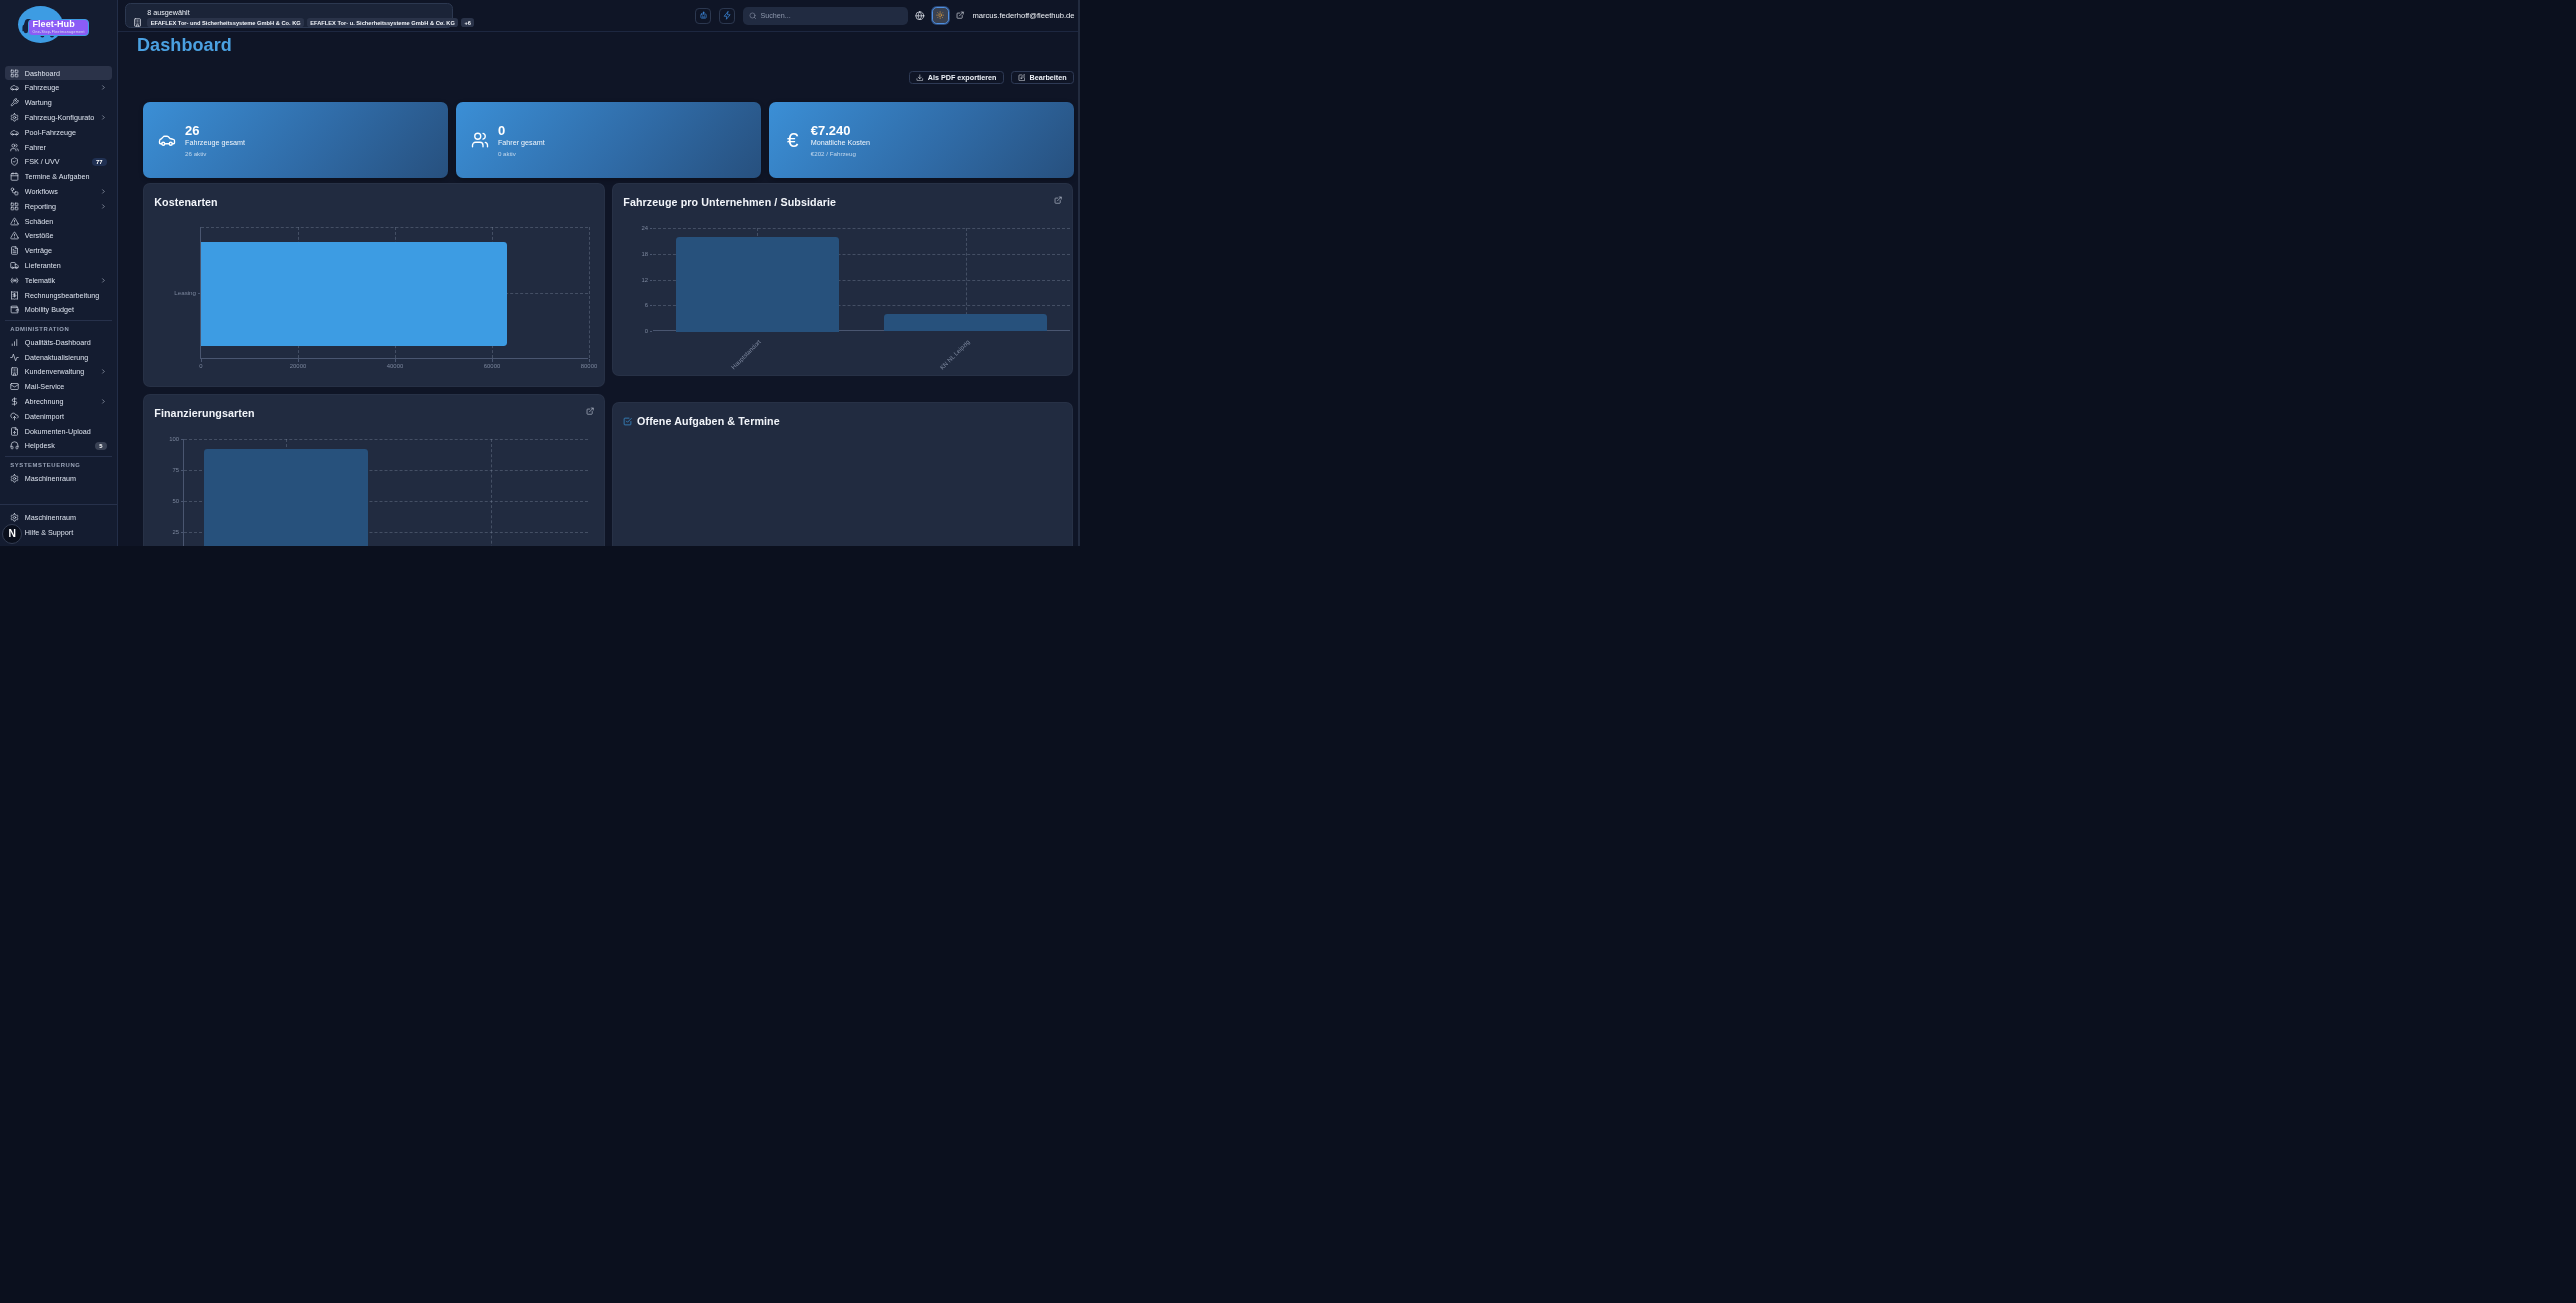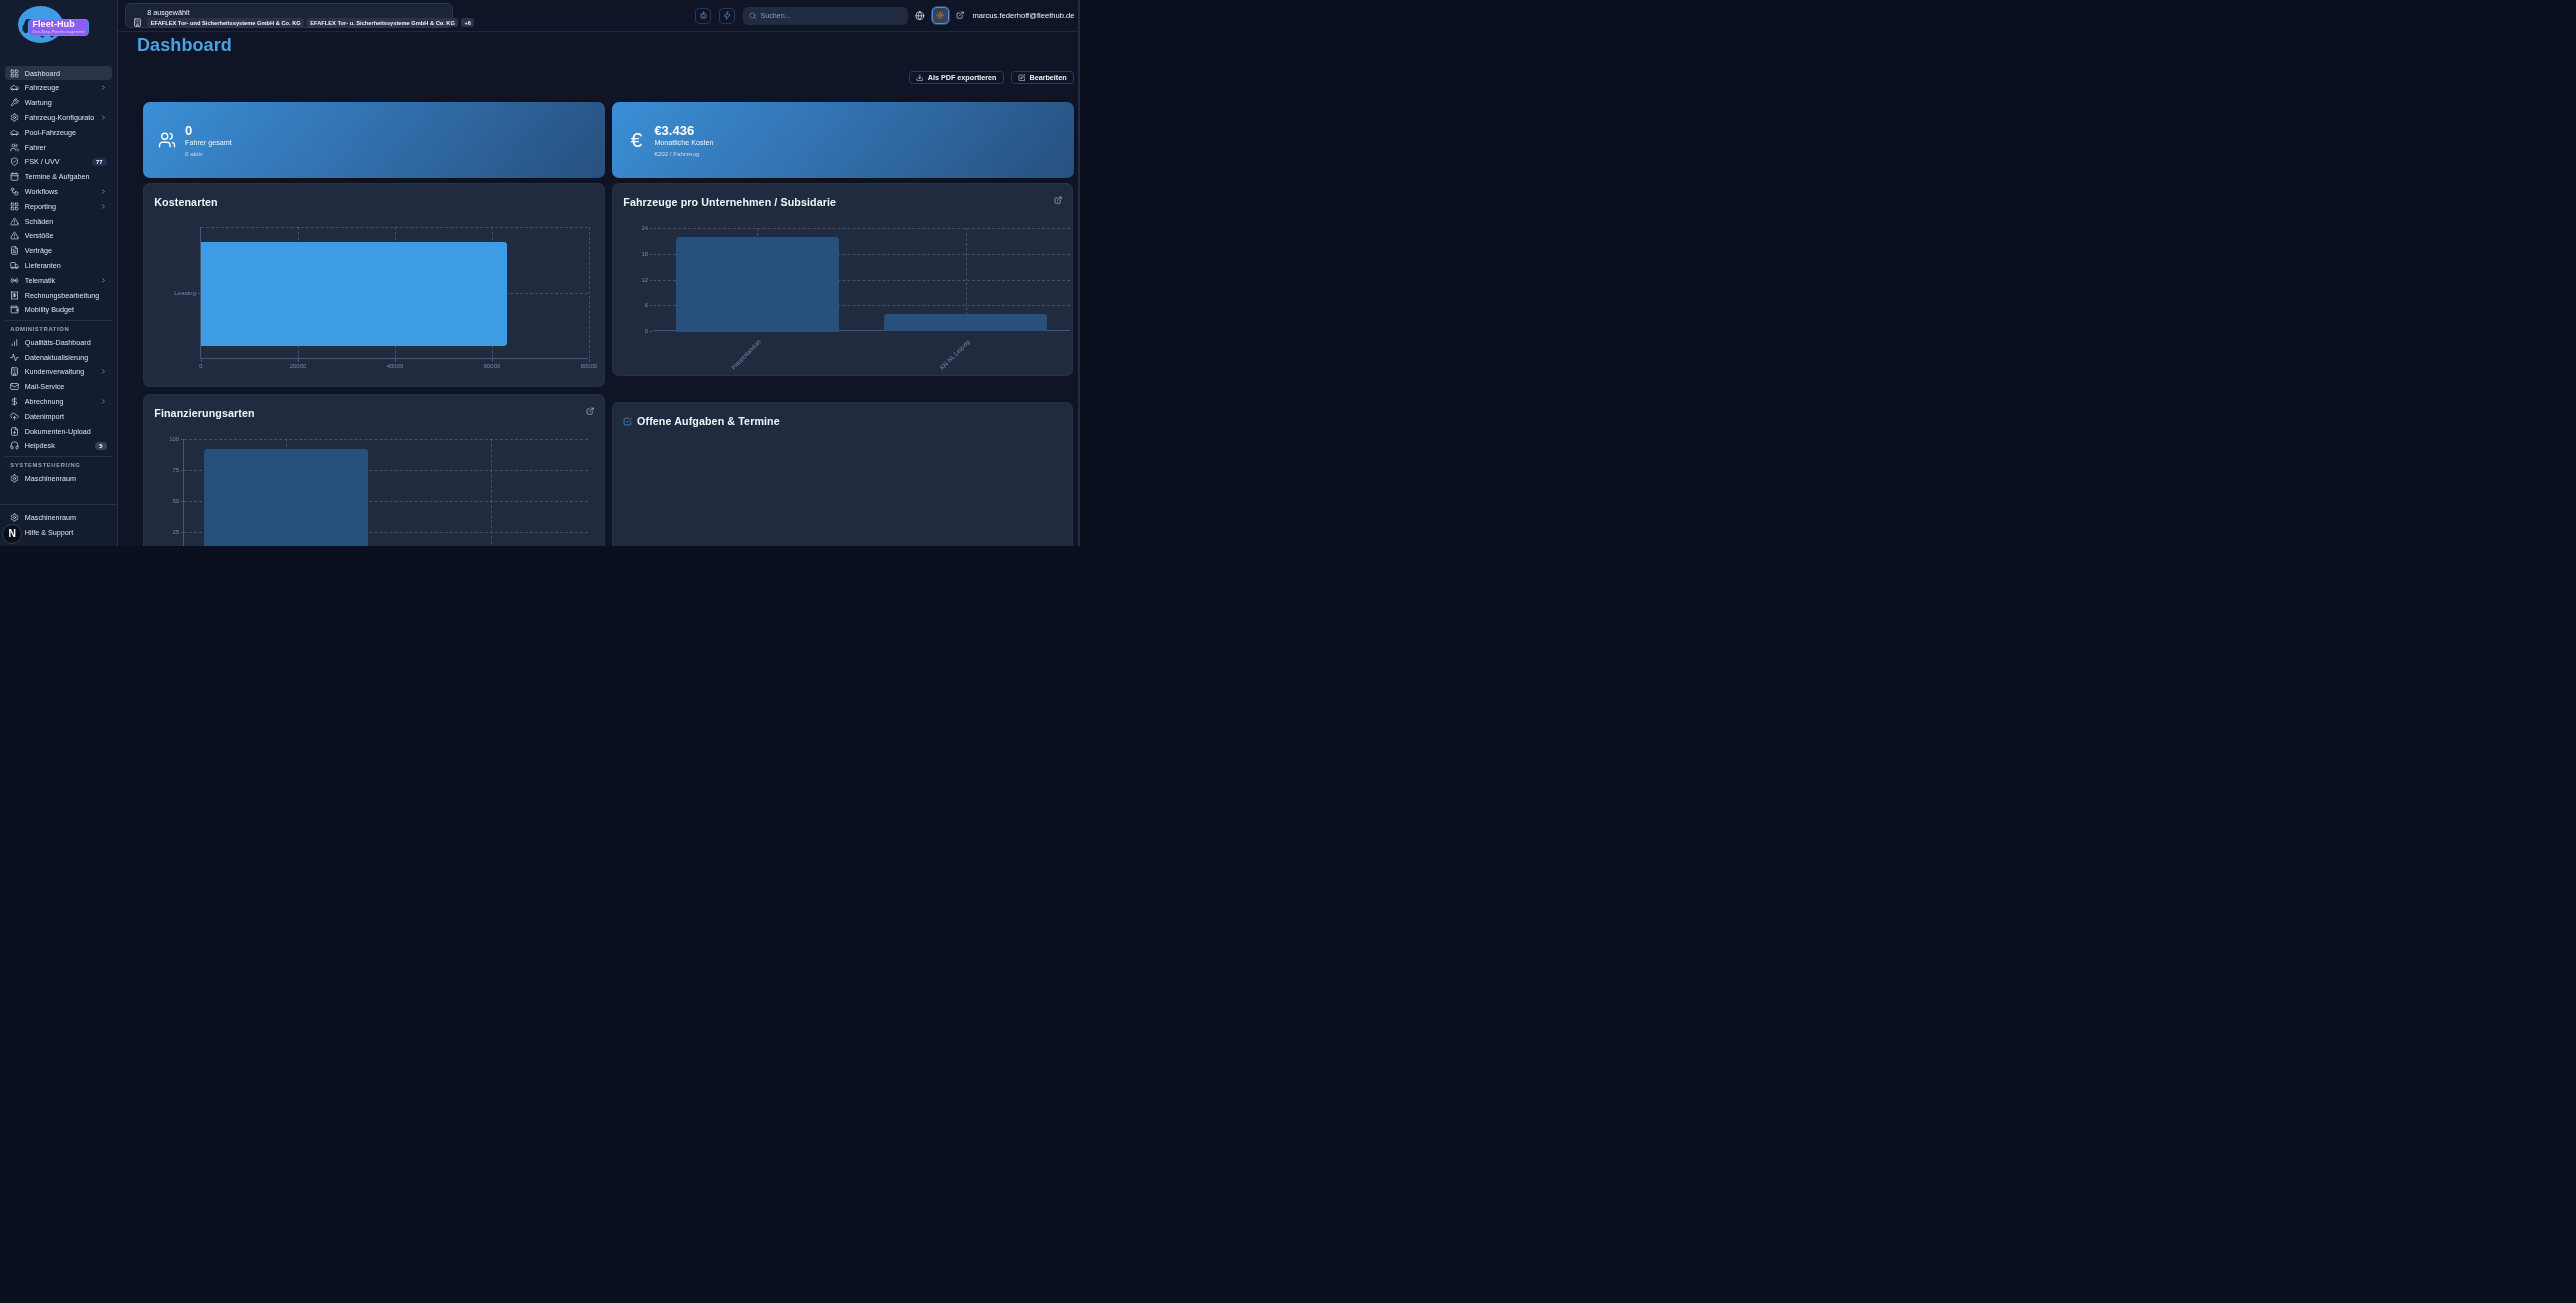--- a/index.html
+++ b/index.html
@@ -530,38 +530,53 @@
                 <path d="M18.4 2.6a2.1 2.1 0 0 1 3 3L13 14l-4 1 1-4z"></path>
               </svg>
             </span>
             <span>Bearbeiten</span>
           </button>
         </div>
       <div class="stats-row" id="stats-row">
           <div class="stat-card">
             <div class="stat-icon">
               <svg viewBox="0 0 24 24" fill="none" stroke="currentColor" stroke-width="1.8" stroke-linecap="round" stroke-linejoin="round" style="width:18px;height:18px">
+                <path d="M19 17h2c.6 0 1-.4 1-1v-3c0-.9-.7-1.7-1.5-1.9C18.7 10.6 16 10 16 10s-1.3-1.4-2.2-2.3c-.5-.4-1.1-.7-1.8-.7H8.5c-.6 0-1.2.3-1.6.8L4.6 10.3C3 10.6 2 12 2 13.6V16c0 .6.4 1 1 1h2"></path>
+                <circle cx="7" cy="17" r="2"></circle>
+                <circle cx="17" cy="17" r="2"></circle>
+                <path d="M9 17h6"></path>
+              </svg>
+            </div>
+            <div class="stat-text">
+              <div class="stat-value">26</div>
+              <div class="stat-label">Fahrzeuge gesamt</div>
+              <div class="stat-sub">26 aktiv</div>
+            </div>
+          </div>
+          <div class="stat-card">
+            <div class="stat-icon">
+              <svg viewBox="0 0 24 24" fill="none" stroke="currentColor" stroke-width="1.8" stroke-linecap="round" stroke-linejoin="round" style="width:18px;height:18px">
                 <path d="M16 21v-2a4 4 0 0 0-4-4H6a4 4 0 0 0-4 4v2"></path>
                 <circle cx="9" cy="7" r="4"></circle>
                 <path d="M22 21v-2a4 4 0 0 0-3-3.87"></path>
                 <path d="M16 3.13a4 4 0 0 1 0 7.75"></path>
               </svg>
             </div>
             <div class="stat-text">
               <div class="stat-value">0</div>
               <div class="stat-label">Fahrer gesamt</div>
               <div class="stat-sub">0 aktiv</div>
             </div>
           </div>
           <div class="stat-card">
             <div class="stat-icon">
               <span class="euro-big">€</span>
             </div>
             <div class="stat-text">
-              <div class="stat-value">€3.436</div>
+              <div class="stat-value">€7.240</div>
               <div class="stat-label">Monatliche Kosten</div>
               <div class="stat-sub">€202 / Fahrzeug</div>
             </div>
           </div>
         </div>
 
       <section class="panel panel-a">
         <div class="panel-title">
           <span>Kostenarten</span>
         </div>

